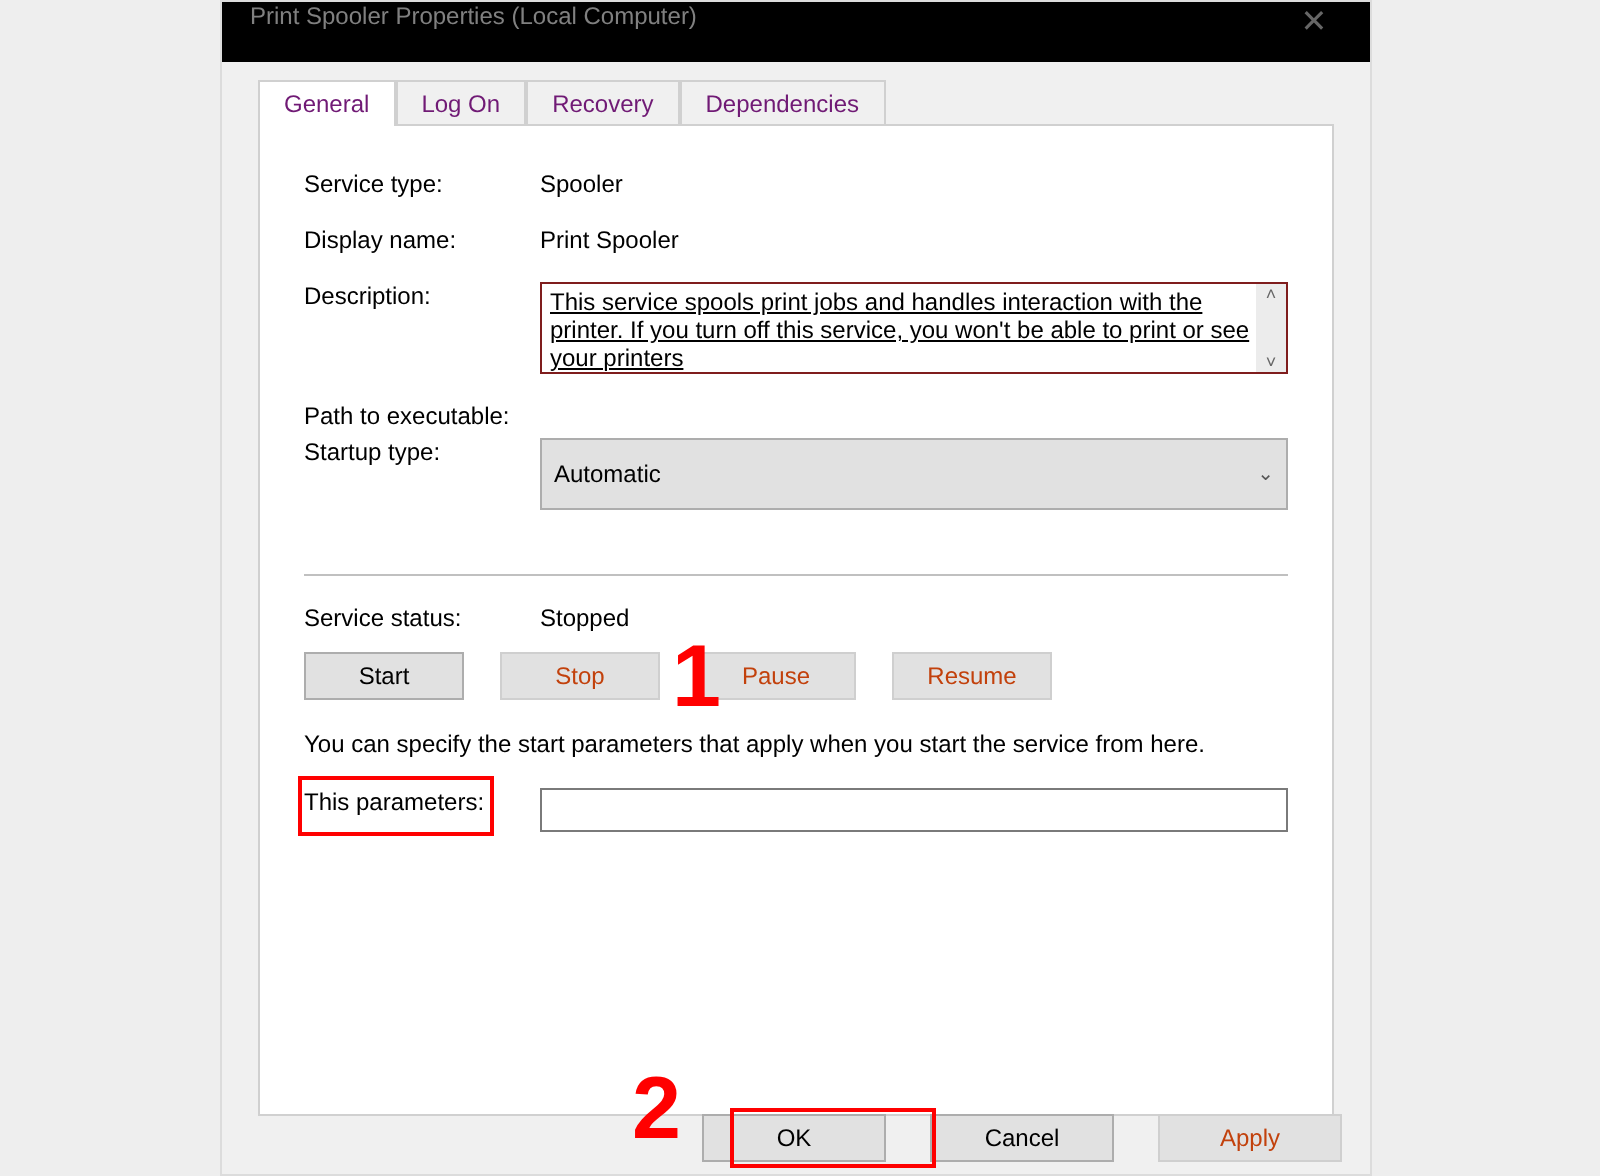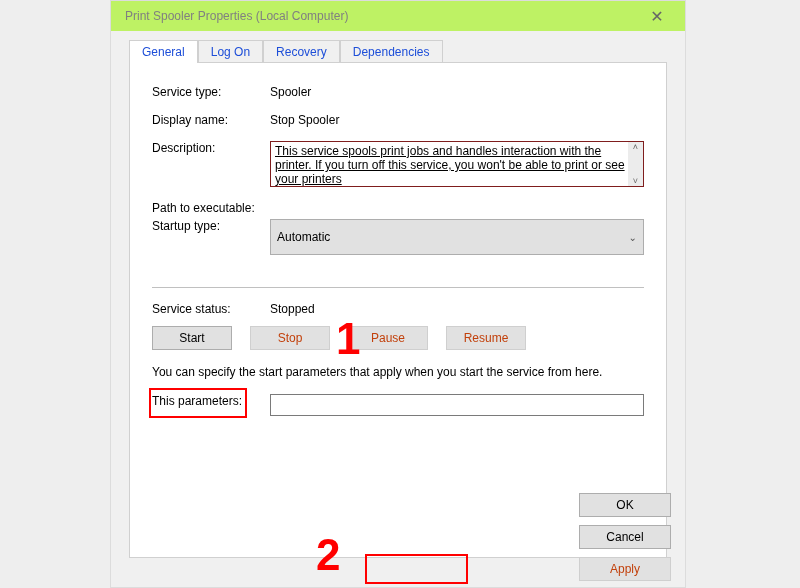--- a/index.html
+++ b/index.html
@@ -19,24 +19,24 @@
     left: 110px;
     top: 0;
     width: 576px;
     height: 588px;
     background: #f0f0f0;
     border: 1px solid #dcdcdc;
   }
   .titlebar {
     height: 30px;
     display: flex;
-    align-items: center;
+    align-items: flex-start;
     justify-content: space-between;
     padding: 0 8px 0 14px;
-    background: #bef264;
+    background: #000000;
     color: #808080;
     font-size: 12px;
   }
   .titlebar .close {
     font-size: 16px;
     color: #666;
     width: 40px;
     text-align: center;
     cursor: default;
   }
@@ -45,21 +45,21 @@
     padding: 8px 18px 0 18px;
     font-size: 12px;
   }
   .tab {
     padding: 4px 12px;
     border: 1px solid #d0d0d0;
     border-bottom: none;
     background: #f0f0f0;
     position: relative;
     top: 1px;
-    color: #1d4ed8;
+    color: #701a75;
   }
   .tab.active {
     background: #fff;
     z-index: 2;
   }
   .panel {
     margin: 0 18px 10px 18px;
     background: #fff;
     border: 1px solid #d0d0d0;
     padding: 22px 22px 18px 22px;
@@ -143,22 +143,21 @@
     flex: 1;
     height: 22px;
     border: 1px solid #7a7a7a;
     background: #fff;
   }
   .bottom-btns {
     position: absolute;
     right: 14px;
     bottom: 6px;
     display: flex;
-    gap: 8px;
-    flex-direction: column;
+    gap: 22px;
   }
   .bottom-btns .btn { width: 92px; }
   .highlight-red {
     position: absolute;
     border: 2px solid #ff0000;
     pointer-events: none;
   }
   .anno-num {
     position: absolute;
     color: #ff0000;
@@ -187,21 +186,21 @@
 
   <div class="panel">
 
     <div class="row">
       <label class="fld">Service type:</label>
       <span>Spooler</span>
     </div>
 
     <div class="row">
       <label class="fld">Display name:</label>
-      <span>Stop Spooler</span>
+      <span>Print Spooler</span>
     </div>
 
     <div class="row">
       <label class="fld">Description:</label>
       <div class="desc-box">
         <span>This service spools print jobs and handles interaction with the printer.  If you turn off this service, you won't be able to print or see your printers</span>
         <div class="desc-scroll">
           <span>˄</span>
           <span>˅</span>
         </div>

